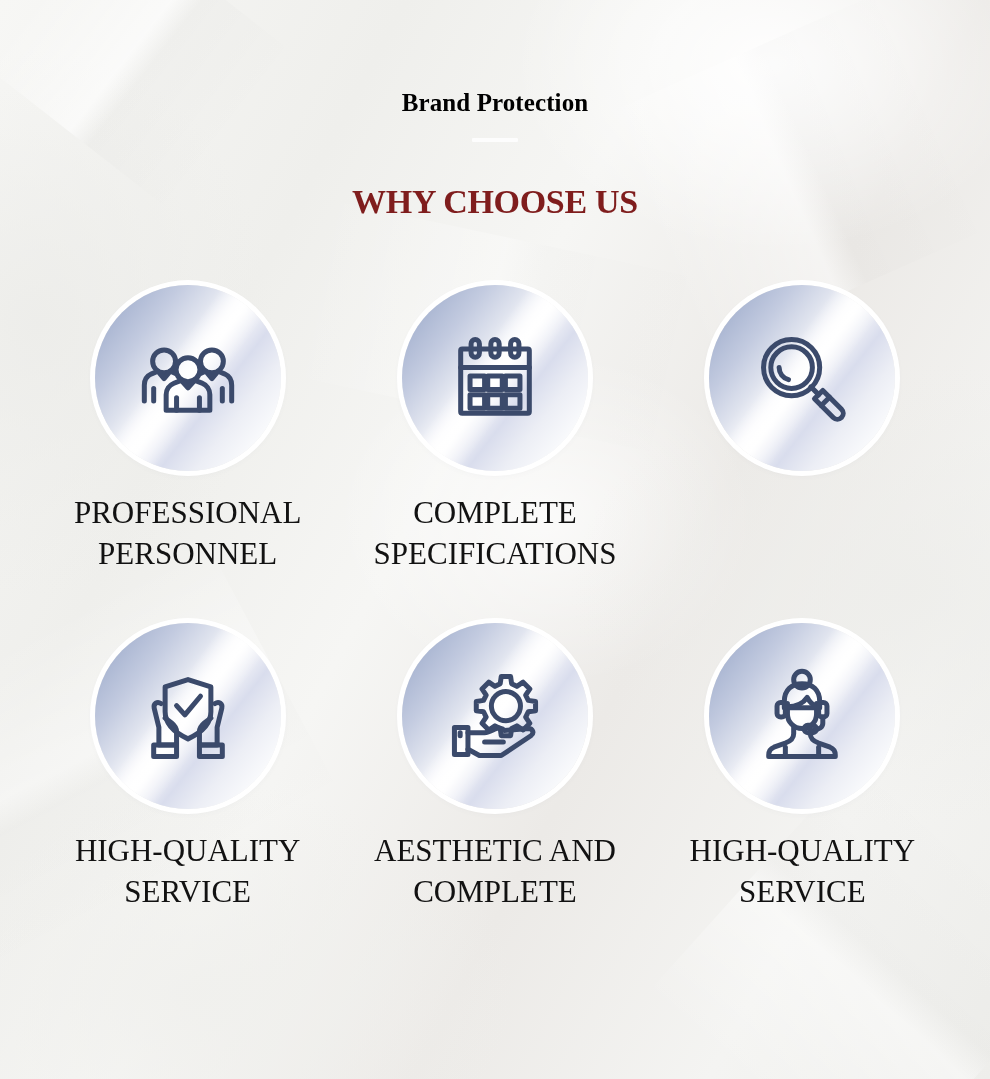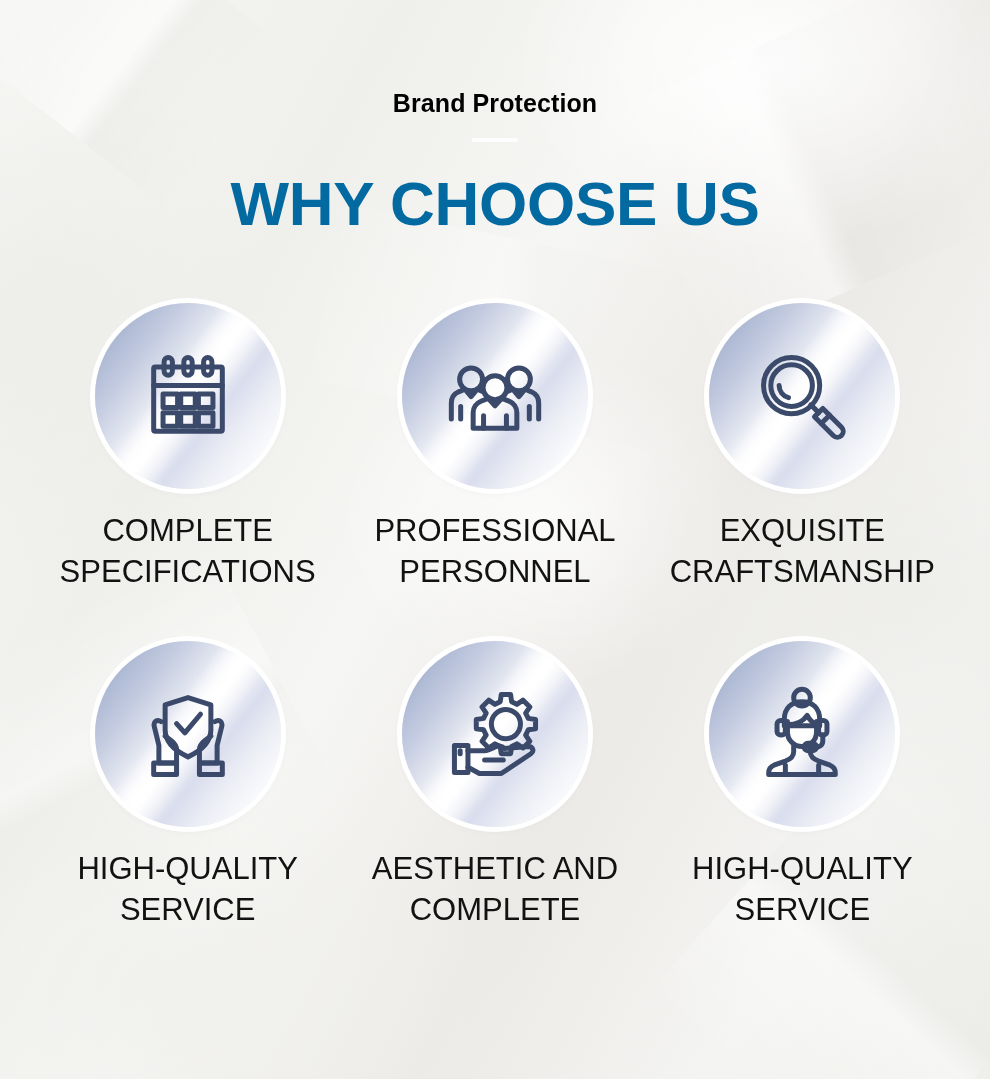--- a/index.html
+++ b/index.html
@@ -40,20 +40,21 @@
   .crease-b { top: 40px;  left: 640px; width: 320px; height: 260px; transform: rotate(-24deg); opacity: .55; }
   .crease-c { top: 560px; left: -60px; width: 300px; height: 420px; transform: rotate(62deg); opacity: .45; }
   .crease-d { top: 820px; left: 700px; width: 340px; height: 300px; transform: rotate(-48deg); opacity: .5; }
   .crease-e { top: 240px; left: 300px; width: 420px; height: 180px; transform: rotate(12deg); opacity: .35; }
 
   .page {
     position: relative;
     z-index: 2;
     width: 990px;
     height: 1079px;
+    font-family: Liberation Serif, serif;
   }
 
   
   .header { text-align: center; padding-top: 88px; }
 
   .eyebrow {
     font-size: 25px;
     font-weight: bold;
     color: #000000;
     letter-spacing: 0.1px;
@@ -62,24 +63,24 @@
 
   .divider {
     width: 46px;
     height: 4px;
     background: #fdfdfd;
     margin: 20px auto 0;
     border-radius: 1px;
   }
 
   .title {
-    margin-top: 26px;
-    font-size: 62px;
+    margin-top: 40px;
+    font-size: 34px;
     font-weight: bold;
-    color: #0369a1;
+    color: #7f1d1d;
     letter-spacing: -0.3px;
     line-height: 1.15;
   }
 
   
   .grid {
     margin-top: 64px;
     display: grid;
     grid-template-columns: repeat(3, 1fr);
     row-gap: 48px;
@@ -173,66 +174,65 @@
     <div class="eyebrow">Brand Protection</div>
     <div class="divider"></div>
     <h1 class="title">WHY CHOOSE US</h1>
   </div>
 
   <div class="grid">
 
     <div class="card">
       <div class="badge">
         <svg viewBox="0 0 100 100">
+          <circle cx="27" cy="34" r="11"></circle>
+          <path d="M8 72 V57 a12 12 0 0 1 7-11 l6-2.5 6 7 6-7 6 2.5"></path>
+          <path d="M17 72 V60"></path>
+          <circle cx="73" cy="34" r="11"></circle>
+          <path d="M92 72 V57 a12 12 0 0 0-7-11 l-6-2.5 -6 7 -6-7 -6 2.5"></path>
+          <path d="M83 72 V60"></path>
+          <circle cx="50" cy="42" r="11.5"></circle>
+          <path d="M29 81 V66 a12 12 0 0 1 7.5-11 l7-2.7 6.5 7.2 6.5-7.2 7 2.7 a12 12 0 0 1 7.5 11 V81 Z"></path>
+          <path d="M39 81 V69"></path>
+          <path d="M61 81 V69"></path>
+        </svg>
+      </div>
+      <div class="card-label">PROFESSIONAL PERSONNEL</div>
+    </div>
+
+    <div class="card">
+      <div class="badge">
+        <svg viewBox="0 0 100 100">
           <rect x="17" y="22" width="66" height="62" rx="1.5"></rect>
           <path d="M17 40 H83"></path>
           <rect x="27" y="13" width="8" height="17" rx="4"></rect>
           <rect x="46" y="13" width="8" height="17" rx="4"></rect>
           <rect x="65" y="13" width="8" height="17" rx="4"></rect>
           <rect x="26" y="48" width="14" height="13"></rect>
           <rect x="43" y="48" width="14" height="13"></rect>
           <rect x="60" y="48" width="14" height="13"></rect>
           <rect x="26" y="66" width="14" height="13"></rect>
           <rect x="43" y="66" width="14" height="13"></rect>
           <rect x="60" y="66" width="14" height="13"></rect>
         </svg>
       </div>
       <div class="card-label">COMPLETE SPECIFICATIONS</div>
     </div>
 
     <div class="card">
       <div class="badge">
         <svg viewBox="0 0 100 100">
-          <circle cx="27" cy="34" r="11"></circle>
-          <path d="M8 72 V57 a12 12 0 0 1 7-11 l6-2.5 6 7 6-7 6 2.5"></path>
-          <path d="M17 72 V60"></path>
-          <circle cx="73" cy="34" r="11"></circle>
-          <path d="M92 72 V57 a12 12 0 0 0-7-11 l-6-2.5 -6 7 -6-7 -6 2.5"></path>
-          <path d="M83 72 V60"></path>
-          <circle cx="50" cy="42" r="11.5"></circle>
-          <path d="M29 81 V66 a12 12 0 0 1 7.5-11 l7-2.7 6.5 7.2 6.5-7.2 7 2.7 a12 12 0 0 1 7.5 11 V81 Z"></path>
-          <path d="M39 81 V69"></path>
-          <path d="M61 81 V69"></path>
-        </svg>
-      </div>
-      <div class="card-label">PROFESSIONAL PERSONNEL</div>
-    </div>
-
-    <div class="card">
-      <div class="badge">
-        <svg viewBox="0 0 100 100">
           <circle cx="40" cy="40" r="27"></circle>
           <circle cx="40" cy="40" r="20"></circle>
           <path d="M28 40 a12 12 0 0 0 9 11.6"></path>
           <path d="M58.5 58.5 L66 66"></path>
           <path d="M62 70 L70 62 l18 18 a5.6 5.6 0 0 1-8 8 Z"></path>
           <path d="M68.5 76.5 L76.5 68.5"></path>
         </svg>
       </div>
-      <div class="card-label">EXQUISITE CRAFTSMANSHIP</div>
     </div>
 
     <div class="card">
       <div class="badge">
         <svg viewBox="0 0 100 100">
           <path d="M50 15 L72 22 V46 c0 13-11 21-22 26 -11-5-22-13-22-26 V22 Z"></path>
           <path d="M39 40 L47 49 L62 31"></path>
           <path d="M24 38 c-3.5-2.5-7.5 0-6.5 4.5 L22 61 v17 h17 V65 c0-4-2-6-5-8.5 L28 52"></path>
           <path d="M76 38 c3.5-2.5 7.5 0 6.5 4.5 L78 61 v17 H61 V65 c0-4 2-6 5-8.5 L72 52"></path>
           <rect x="17" y="78" width="22" height="11"></rect>

